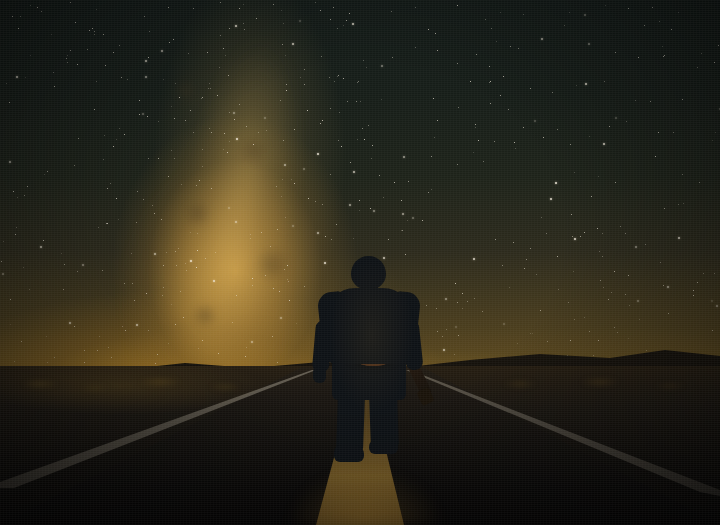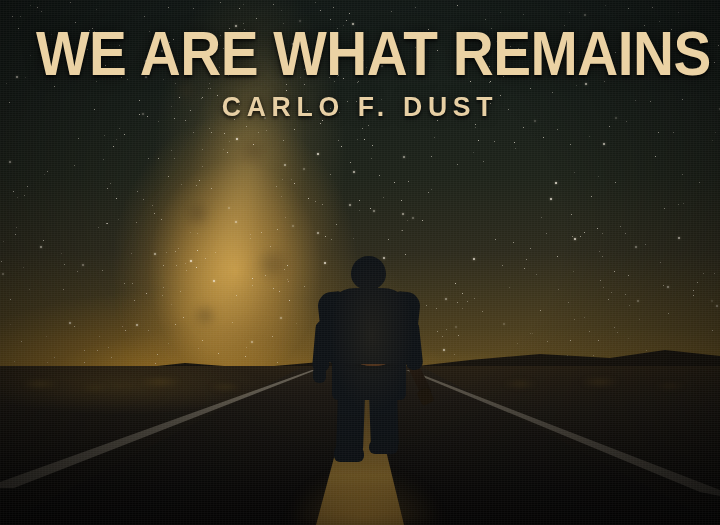--- a/index.html
+++ b/index.html
@@ -895,18 +895,14 @@
     <div class="fig-part handL"></div>
     <div class="fig-part torso"></div>
     <div class="fig-part neck"></div>
     <div class="fig-part head"></div>
     <div class="fig-rim"></div>
   </div>
 
   <div class="vignette"></div>
   <div class="grain"></div>
 
-  <div class="title-block">
-    <h1 class="main-title">WE ARE WHAT REMAINS</h1>
-    <h2 class="sub-title">CARLO F. DUST</h2>
-  </div>
 
 </div>
 
 </body></html>

